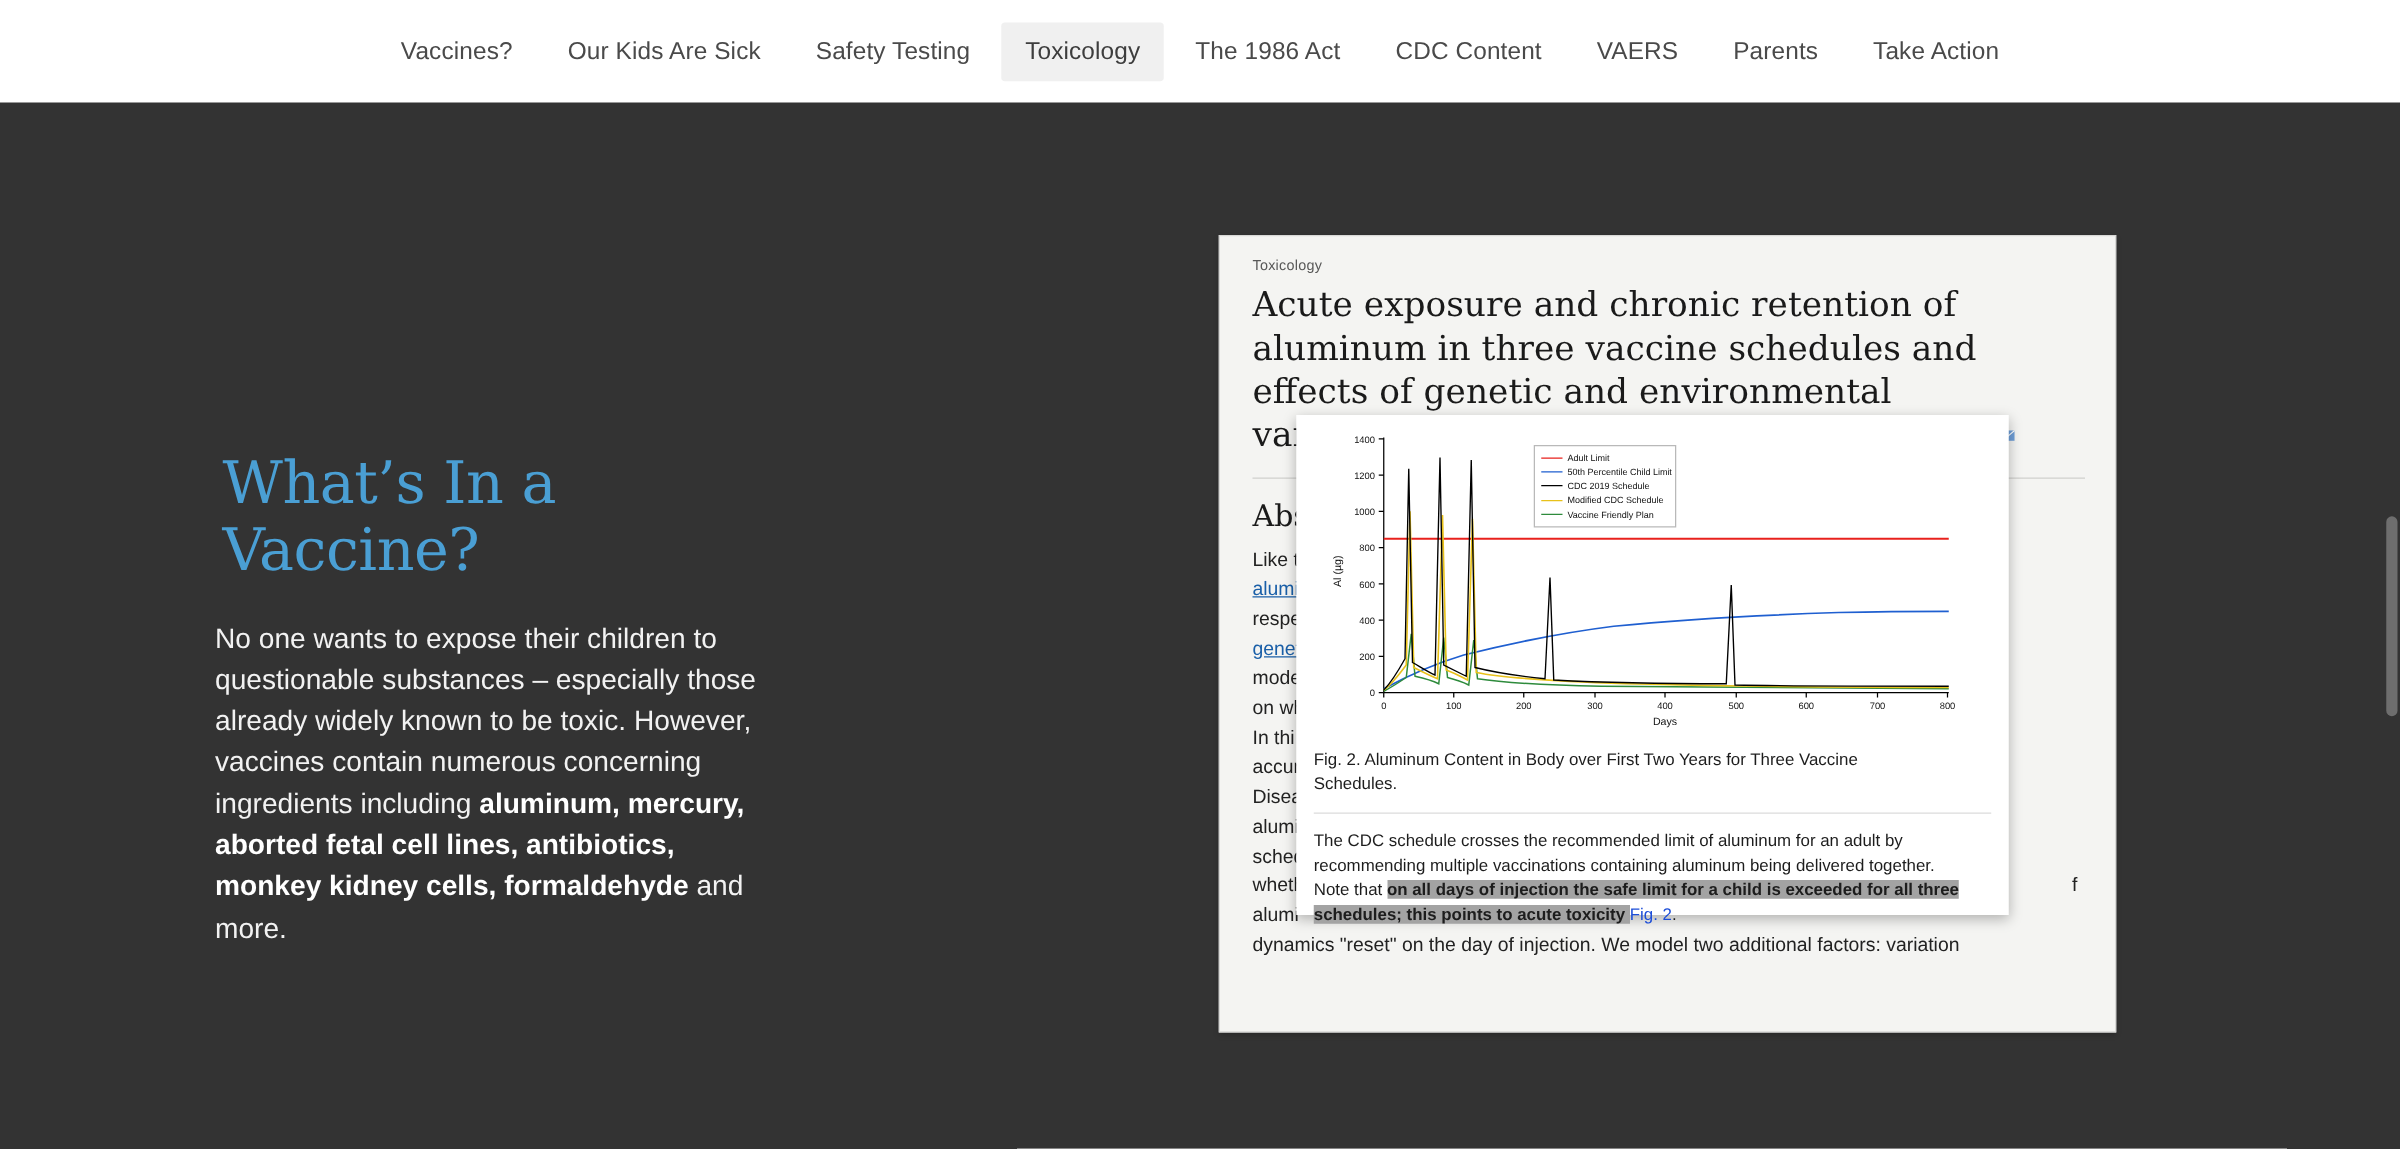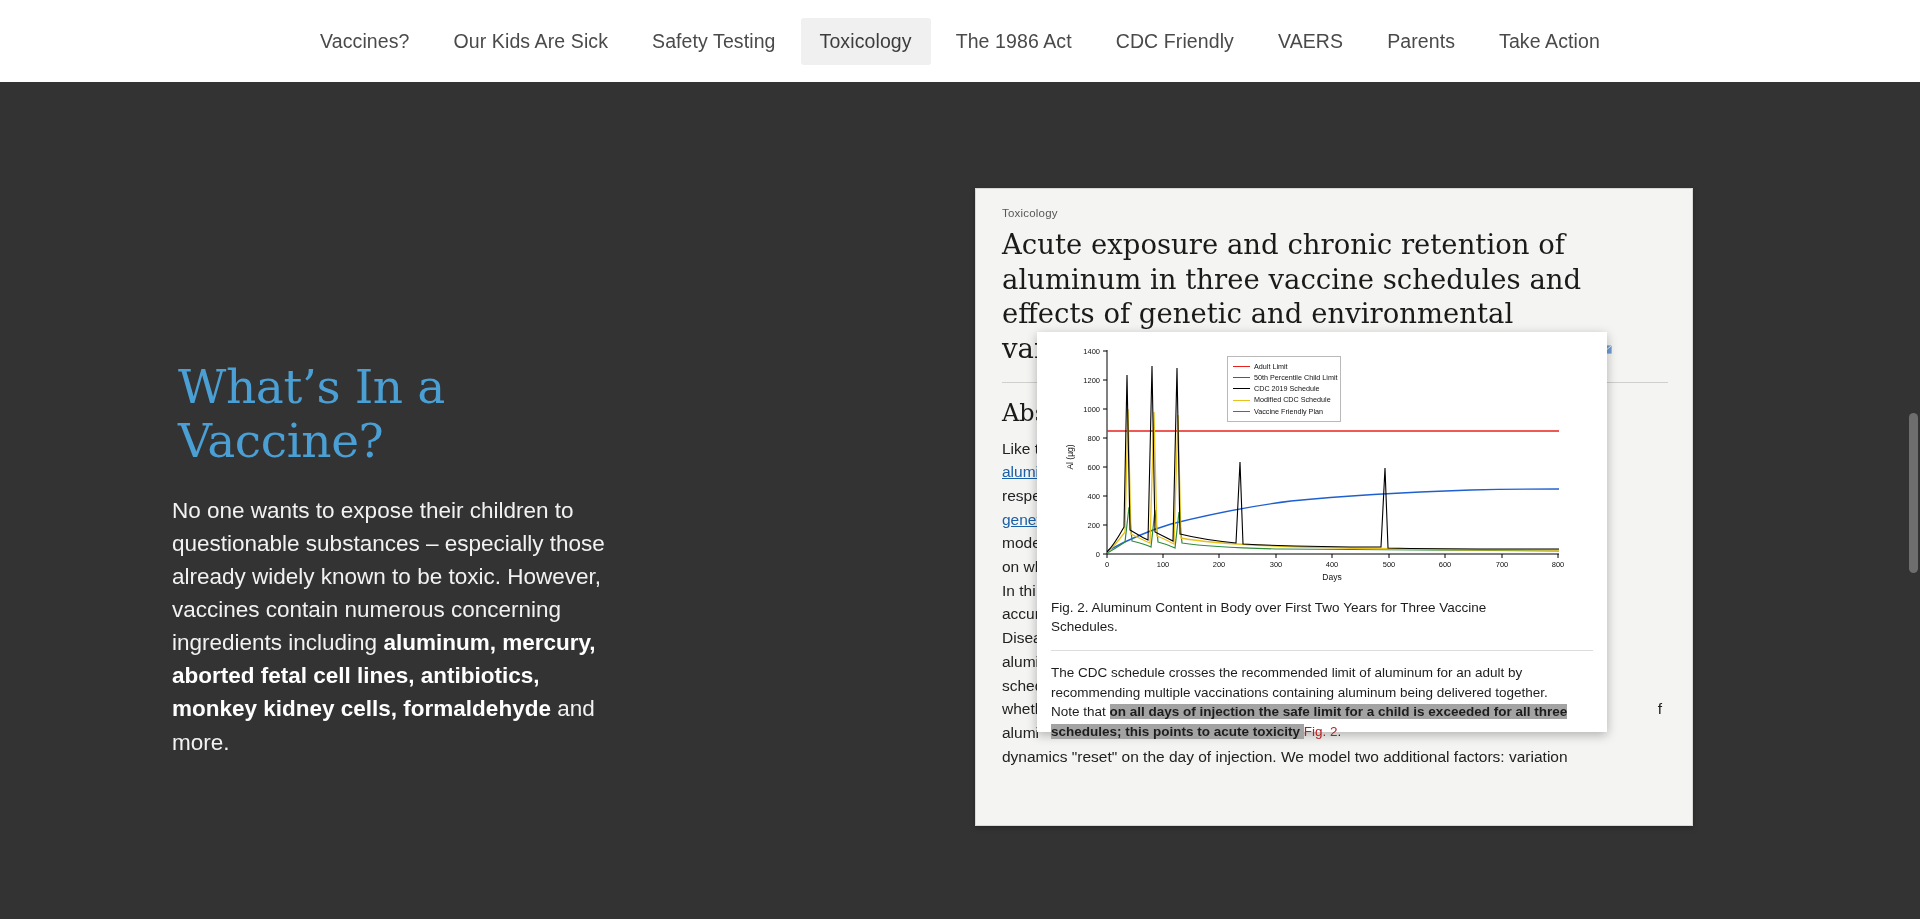--- a/index.html
+++ b/index.html
@@ -159,21 +159,21 @@
     background: #dcdcdc;
     margin: 14px 0 12px 0;
   }
   .fig-note {
     font-size: 13.5px;
     line-height: 1.45;
     color: #1d1d1d;
     width: 520px;
   }
   .hl { background: #a3a3a3; font-weight: bold; }
-  .fig-note a { color: #b91c1c; text-decoration: none; }
+  .fig-note a { color: #1d4ed8; text-decoration: none; }
 
   
   .chart-box {
     position: relative;
     width: 100%;
     height: 248px;
   }
   .chart-svg { display: block; }
 
   
@@ -212,21 +212,21 @@
 </style>
 </head>
 <body>
 
 <div class="navbar">
   <div class="nav-item">Vaccines?</div>
   <div class="nav-item">Our Kids Are Sick</div>
   <div class="nav-item">Safety Testing</div>
   <div class="nav-item active">Toxicology</div>
   <div class="nav-item">The 1986 Act</div>
-  <div class="nav-item">CDC Friendly</div>
+  <div class="nav-item">CDC Content</div>
   <div class="nav-item">VAERS</div>
   <div class="nav-item">Parents</div>
   <div class="nav-item">Take Action</div>
 </div>
 
 <div class="hero">
 
   <div class="hero-left">
     <h1 class="hero-title">What’s In a Vaccine?</h1>
     <p class="hero-body"><span>No one wants to expose their children to questionable substances – especially those already widely known to be toxic. However, vaccines contain numerous concerning ingredients including </span><b>aluminum, mercury, aborted fetal cell lines, antibiotics, monkey kidney cells, formaldehyde</b><span> and more.</span></p>

